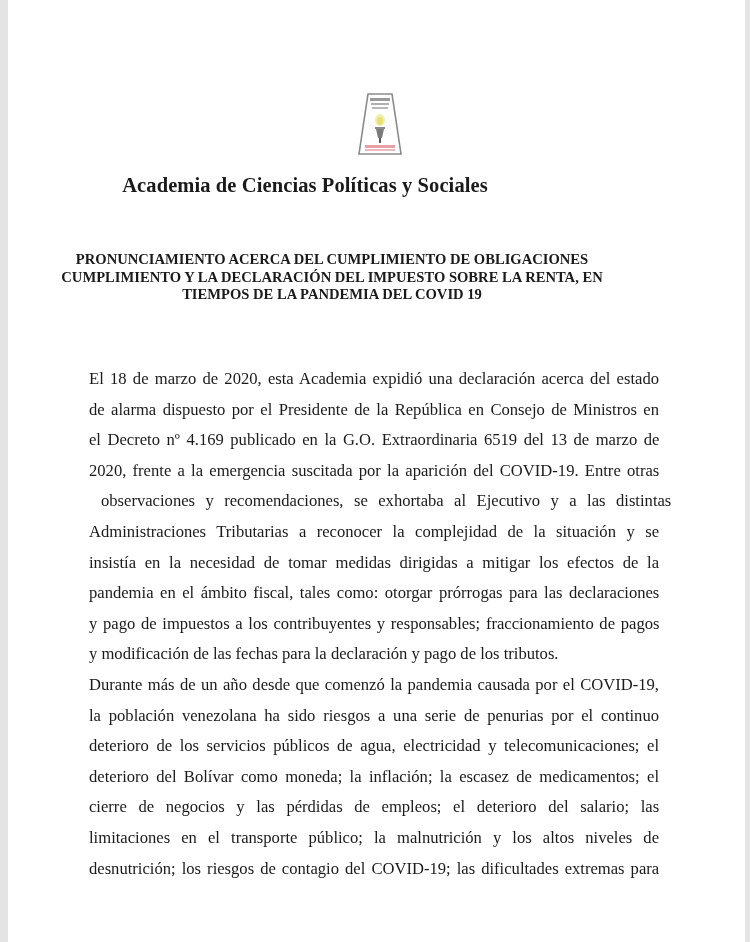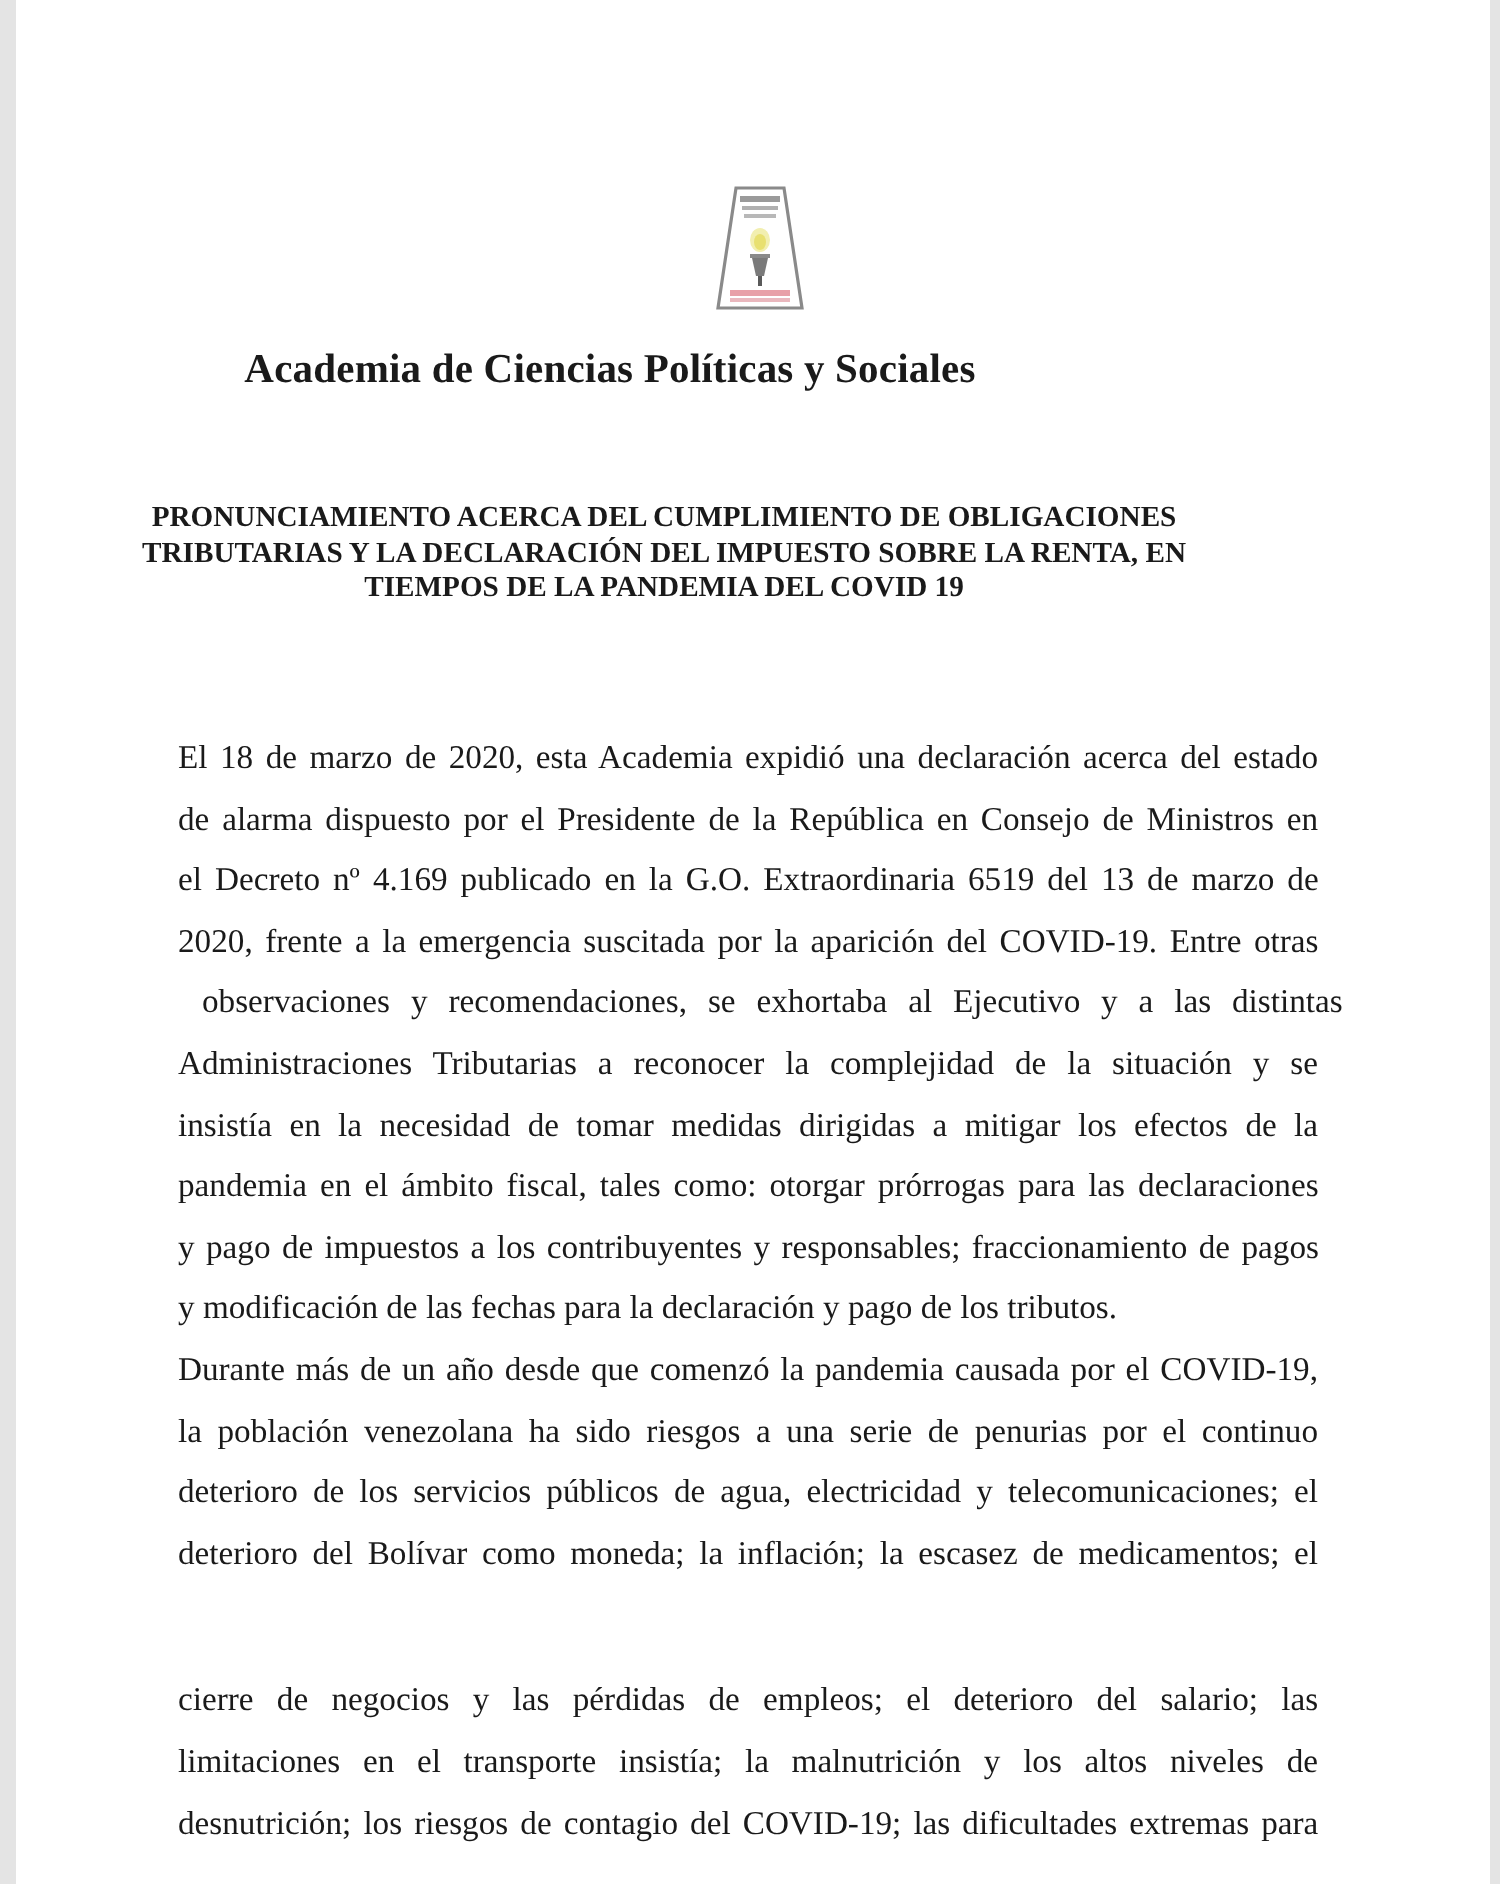--- a/index.html
+++ b/index.html
@@ -53,21 +53,21 @@
     <rect x="22" y="46" width="2" height="5" fill="#5a5a5a"></rect>
     <rect x="8" y="53" width="30" height="3" fill="#e8a0a8"></rect>
     <rect x="8" y="57" width="30" height="2" fill="#eab8be"></rect>
   </svg>
 </div>
 
 <div class="org-title">Academia de Ciencias Políticas y Sociales</div>
 
 <div class="doc-heading">
   <div>PRONUNCIAMIENTO ACERCA DEL CUMPLIMIENTO DE OBLIGACIONES</div>
-  <div>TRIBUTARIAS Y LA DECLARACIÓN DEL IMPUESTO SOBRE LA RENTA, EN</div>
+  <div>CUMPLIMIENTO Y LA DECLARACIÓN DEL IMPUESTO SOBRE LA RENTA, EN</div>
   <div>TIEMPOS DE LA PANDEMIA DEL COVID 19</div>
 </div>
 
 <div class="body-text">
   <div class="para">
     <span class="line" style="display: block; word-spacing: 2.07692px;">El 18 de marzo de 2020, esta Academia expidió una declaración acerca del estado</span>
     <span class="line" style="display: block; word-spacing: 2.23077px;">de alarma dispuesto por el Presidente de la República en Consejo de Ministros en</span>
     <span class="line" style="display: block; word-spacing: 2.35714px;">el Decreto nº 4.169 publicado en la G.O. Extraordinaria 6519 del 13 de marzo de</span>
     <span class="line" style="display: block; word-spacing: 2.08333px;">2020, frente a la emergencia suscitada por la aparición del COVID-19. Entre otras</span>
     <span class="line" style="display: block; word-spacing: 6.3px; margin-left: 12px;">observaciones y recomendaciones, se exhortaba al Ejecutivo y a las distintas</span>
@@ -75,17 +75,17 @@
     <span class="line" style="display: block; word-spacing: 4.53846px;">insistía en la necesidad de tomar medidas dirigidas a mitigar los efectos de la</span>
     <span class="line" style="display: block; word-spacing: 2.36364px;">pandemia en el ámbito fiscal, tales como: otorgar prórrogas para las declaraciones</span>
     <span class="line" style="display: block; word-spacing: 1.54545px;">y pago de impuestos a los contribuyentes y responsables; fraccionamiento de pagos</span>
     <span class="line last">y modificación de las fechas para la declaración y pago de los tributos.</span>
   </div>
   <div class="para">
     <span class="line" style="display: block; word-spacing: 1.23077px;">Durante más de un año desde que comenzó la pandemia causada por el COVID-19,</span>
     <span class="line" style="display: block; word-spacing: 2.61538px;">la población venezolana ha sido riesgos a una serie de penurias por el continuo</span>
     <span class="line" style="display: block; word-spacing: 3.4px;">deterioro de los servicios públicos de agua, electricidad y telecomunicaciones; el</span>
     <span class="line" style="display: block; word-spacing: 3.18182px;">deterioro del Bolívar como moneda; la inflación; la escasez de medicamentos; el</span>
-    <span class="line" style="display: block; word-spacing: 7.5px; margin-top: 43px;">cierre de negocios y las pérdidas de empleos; el deterioro del salario; las</span>
-    <span class="line" style="display: block; word-spacing: 6.90909px;">limitaciones en el transporte insistía; la malnutrición y los altos niveles de</span>
+    <span class="line" style="display: block; word-spacing: 7.5px;">cierre de negocios y las pérdidas de empleos; el deterioro del salario; las</span>
+    <span class="line" style="display: block; word-spacing: 6.90909px;">limitaciones en el transporte público; la malnutrición y los altos niveles de</span>
     <span class="line" style="display: block; word-spacing: 1.9px;">desnutrición; los riesgos de contagio del COVID-19; las dificultades extremas para</span>
   </div>
 </div>
 
 </body></html>

